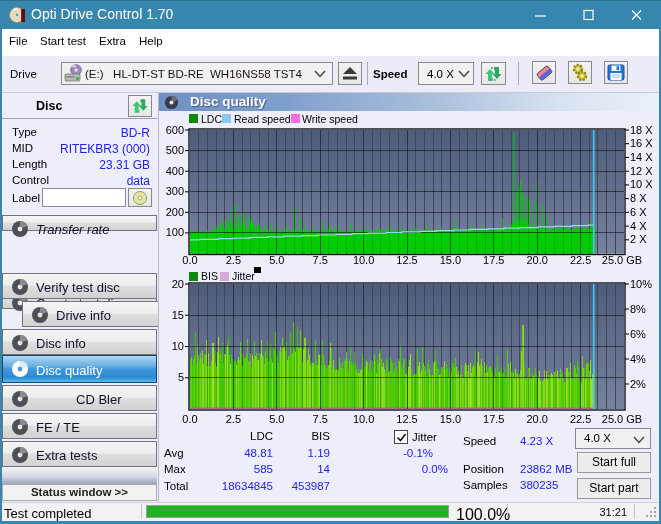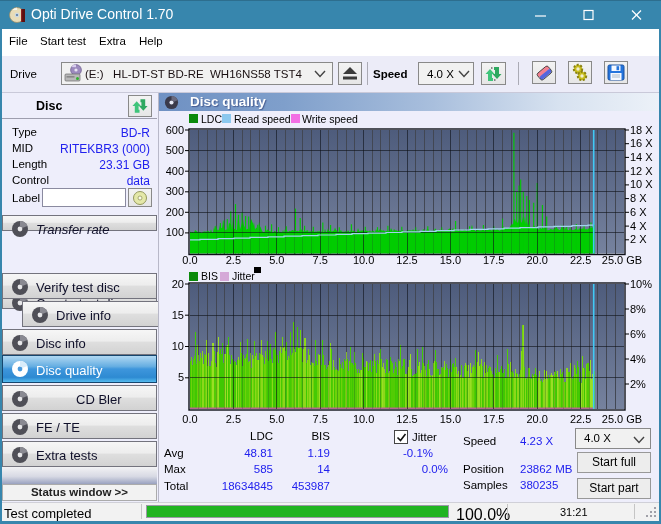--- a/index.html
+++ b/index.html
@@ -1012,21 +1012,21 @@
 <div class="abs" style="left:577px;top:452px;width:74px;height:21px;background:#EDEDED;border:1px solid #989898;text-align:center;font-size:12px;line-height:19px;">Start full</div>
 <div class="abs" style="left:577px;top:478px;width:74px;height:21px;background:#EDEDED;border:1px solid #989898;text-align:center;font-size:12px;line-height:19px;">Start part</div>
 
 <div class="abs" style="left:0;top:502px;width:661px;height:19px;background:#F2F2F2;border-top:1px solid #D0D0D8;"></div>
 <div class="abs" style="left:4px;top:506px;font-size:13px;">Test completed</div>
 <div class="abs" style="left:141px;top:504px;width:1px;height:15px;background:#C5C5C5;"></div>
 <div class="abs" style="left:146px;top:505px;width:303px;height:13px;border:1px solid #9A9AA6;background:#FFF;"></div>
 <div class="abs" style="left:147px;top:506px;width:301px;height:11px;background:#21B421;"></div>
 <div class="abs" style="left:456px;top:506px;font-size:16px;">100.0%</div>
 <div class="abs" style="left:507px;top:504px;width:1px;height:15px;background:#C5C5C5;"></div>
-<div class="abs" style="left:560px;top:506px;width:67px;text-align:left;font-size:11px;">31:21</div>
+<div class="abs" style="left:560px;top:506px;width:67px;text-align:right;font-size:11px;">31:21</div>
 <div class="abs" style="left:634px;top:504px;width:1px;height:15px;background:#C5C5C5;"></div>
 <svg class="abs" style="left:646px;top:507px" width="12" height="12">
  <g fill="#A0A0A8">
       <rect x="8" y="0" width="2" height="2"></rect>
       <rect x="4" y="4" width="2" height="2"></rect>
       <rect x="8" y="4" width="2" height="2"></rect>
       <rect x="0" y="8" width="2" height="2"></rect>
       <rect x="4" y="8" width="2" height="2"></rect>
       <rect x="8" y="8" width="2" height="2"></rect>
     </g>

